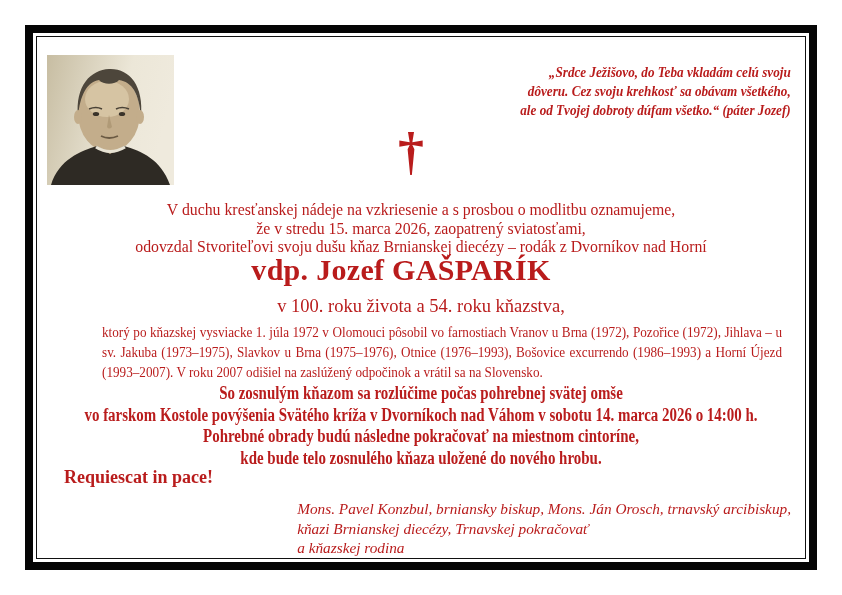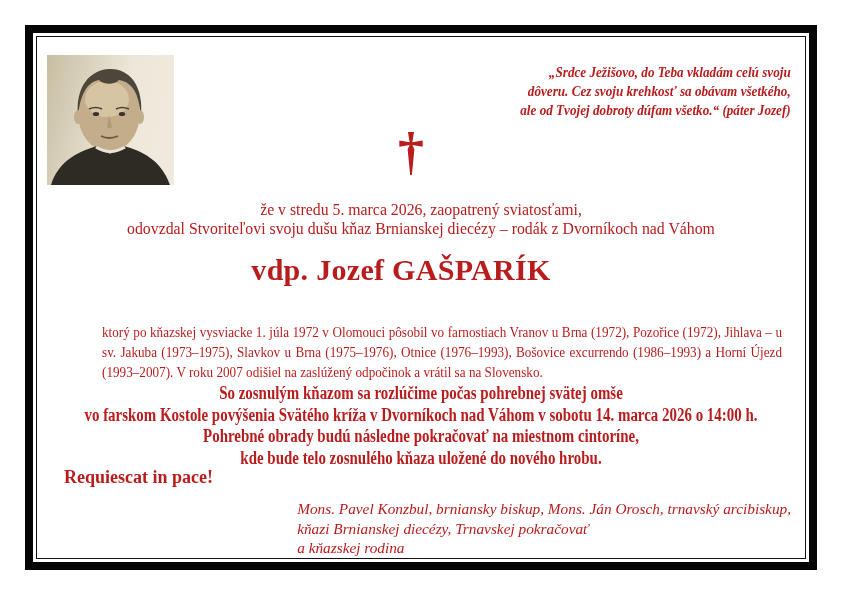--- a/index.html
+++ b/index.html
@@ -109,26 +109,28 @@
 
   <div class="quote">
     <div>„Srdce Ježišovo, do Teba vkladám celú svoju</div>
     <div>dôveru. Cez svoju krehkosť sa obávam všetkého,</div>
     <div>ale od Tvojej dobroty dúfam všetko.“ (páter Jozef)</div>
   </div>
 
   <div class="cross">†</div>
 
   <div class="announce">
-    <div>že v stredu 5. marca 2026, zaopatrený sviatosťami,</div>
-    <div>odovzdal Stvoriteľovi svoju dušu kňaz Brnianskej diecézy – rodák z Dvorníkoch nad Váhom</div>
+    <div>V duchu kresťanskej nádeje na vzkriesenie a s prosbou o modlitbu oznamujeme,</div>
+    <div>že v stredu 15. marca 2026, zaopatrený sviatosťami,</div>
+    <div>odovzdal Stvoriteľovi svoju dušu kňaz Brnianskej diecézy – rodák z Dvorníkov nad Horní</div>
   </div>
 
   <div class="name">vdp. Jozef GAŠPARÍK</div>
 
+  <div class="age">v 100. roku života a 54. roku kňazstva,</div>
 
   <div class="bio-wrap">
     <div class="bio">ktorý po kňazskej vysviacke 1. júla 1972 v Olomouci pôsobil vo farnostiach Vranov u Brna (1972), Pozořice (1972), Jihlava – u sv. Jakuba (1973–1975), Slavkov u Brna (1975–1976), Otnice (1976–1993), Bošovice excurrendo (1986–1993) a Horní Újezd (1993–2007). V roku 2007 odišiel na zaslúžený odpočinok a vrátil sa na Slovensko.</div>
   </div>
 
   <div class="funeral-wrap">
     <div class="funeral">
       <div>So zosnulým kňazom sa rozlúčime počas pohrebnej svätej omše</div>
       <div>vo farskom Kostole povýšenia Svätého kríža v Dvorníkoch nad Váhom v sobotu 14. marca 2026 o 14:00 h.</div>
       <div>Pohrebné obrady budú následne pokračovať na miestnom cintoríne,</div>

